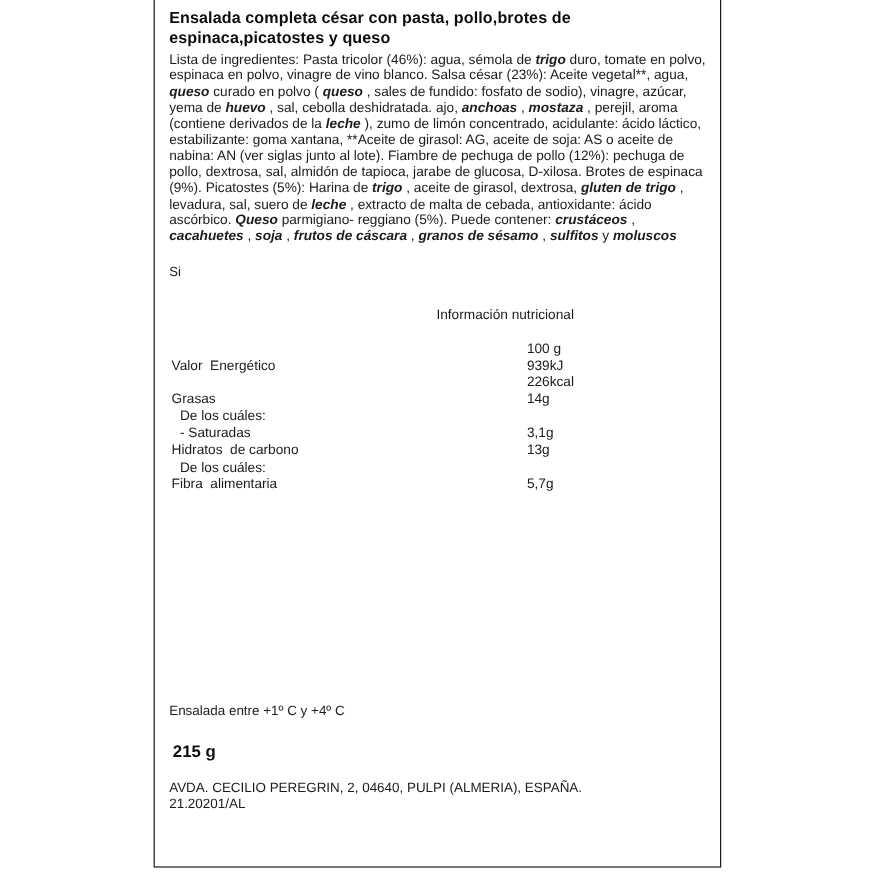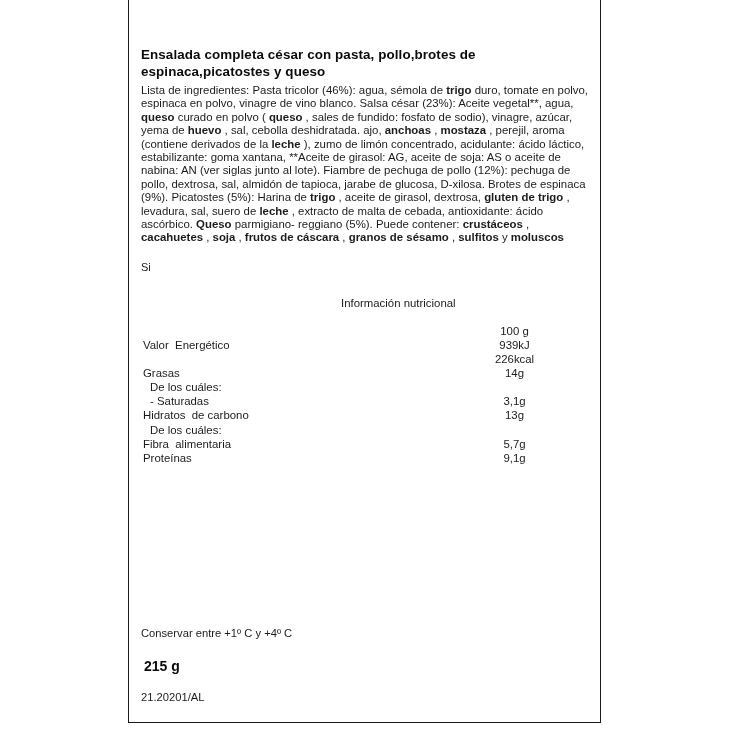--- a/index.html
+++ b/index.html
@@ -25,57 +25,57 @@
     box-sizing: border-box;
     border: 1.6px solid #1a1a1a;
     background: #ffffff;
   }
 
   .inner {
     position: absolute;
     left: 0; top: 0; right: 0; bottom: 0;
     padding: 6px 10px 0 12px;
     box-sizing: border-box;
-    margin-top: 40px;
   }
 
   
   #product-title {
     font-size: 13.4px;
     font-weight: bold;
     line-height: 16.5px;
     letter-spacing: 0.1px;
     margin: 2px 0 4px 0;
     color: #0c0c0c;
   }
 
   
   #ingredients-block {
     font-size: 11.4px;
     line-height: 13.4px;
     text-align: left;
     color: #1c1c1c;
     margin-bottom: 2px;
   }
-  #ingredients-block b { font-weight: bold; }
+  #ingredients-block b { font-weight: bold; font-style: italic; }
 
   
   #si-line {
     font-size: 11px;
     line-height: 13px;
     margin-top: 16px;
     color: #1c1c1c;
   }
 
   
   #nutrition-header {
     margin-top: 22px;
     margin-left: 200px;
     font-size: 11.4px;
     line-height: 14px;
+    text-align: center;
     width: 160px;
     color: #1c1c1c;
   }
   #nutrition-header .line2 { display: block; }
 
   
   #nutrition-table {
     margin-top: 14px;
     width: 100%;
     border-collapse: collapse;
@@ -87,21 +87,20 @@
     padding: 0;
     vertical-align: top;
     white-space: pre;
   }
   #nutrition-table td.nut-label {
     width: 228px;
     padding-left: 2px;
   }
   #nutrition-table td.nut-value {
     width: 120px;
-    text-align: center;
   }
   #nutrition-table tr.indent1 td.nut-label { padding-left: 9px; }
   #nutrition-table tr.indent2 td.nut-label { padding-left: 9px; }
 
   
   #storage-line {
     position: absolute;
     left: 12px;
     top: 588px;
     font-size: 11.2px;
@@ -174,29 +173,26 @@
             <td class="nut-value">13g</td>
           </tr>
           <tr class="indent1">
             <td class="nut-label">De los cuáles:</td>
             <td class="nut-value"></td>
           </tr>
           <tr>
             <td class="nut-label">Fibra  alimentaria</td>
             <td class="nut-value">5,7g</td>
           </tr>
-          <tr>
-            <td class="nut-label">Proteínas</td>
-            <td class="nut-value">9,1g</td>
-          </tr>
         </tbody>
     </table>
 
-    <div id="storage-line">Conservar entre +1º C y +4º C</div>
+    <div id="storage-line">Ensalada entre +1º C y +4º C</div>
 
     <div id="net-weight">215 g</div>
 
     <div id="manufacturer">
+      <div class="address">AVDA. CECILIO PEREGRIN, 2, 04640, PULPI (ALMERIA), ESPAÑA.</div>
       <div class="batch">21.20201/AL</div>
     </div>
 
   </div>
 </div>
 
 </body></html>

